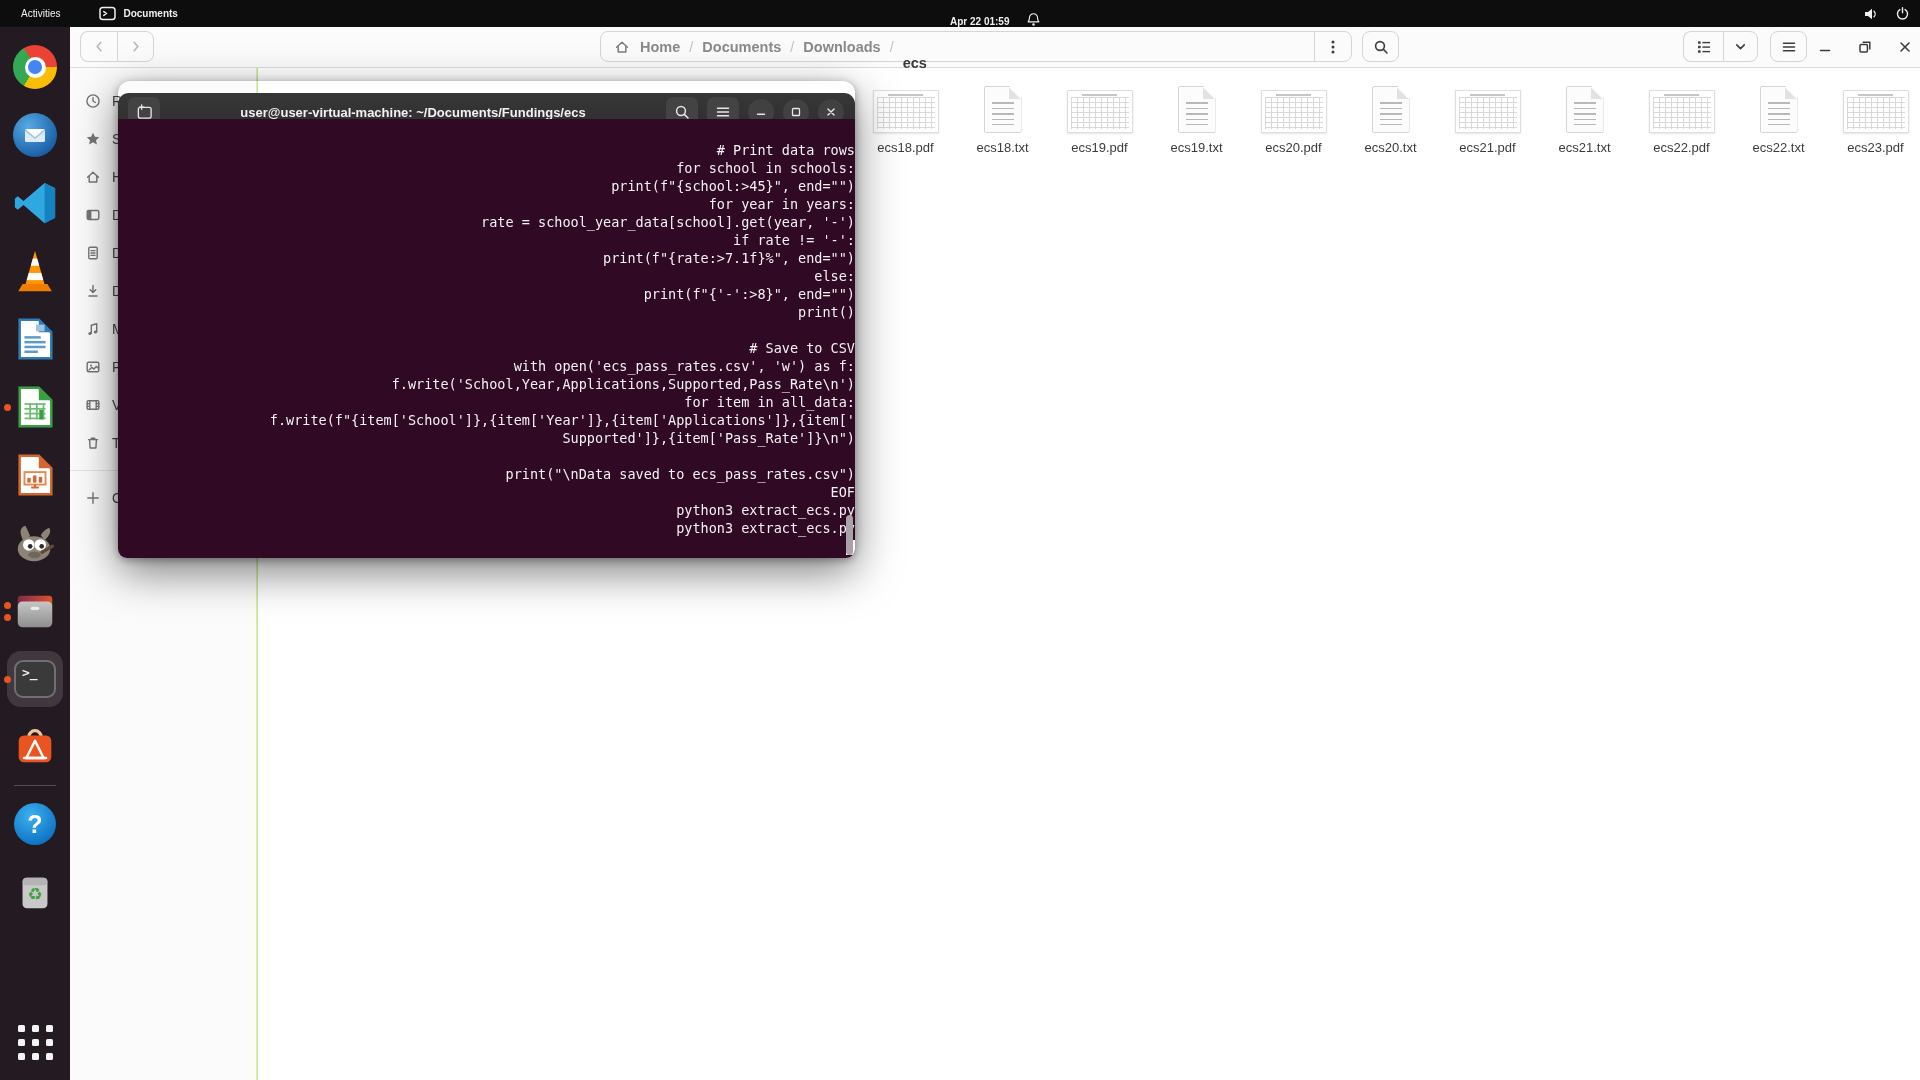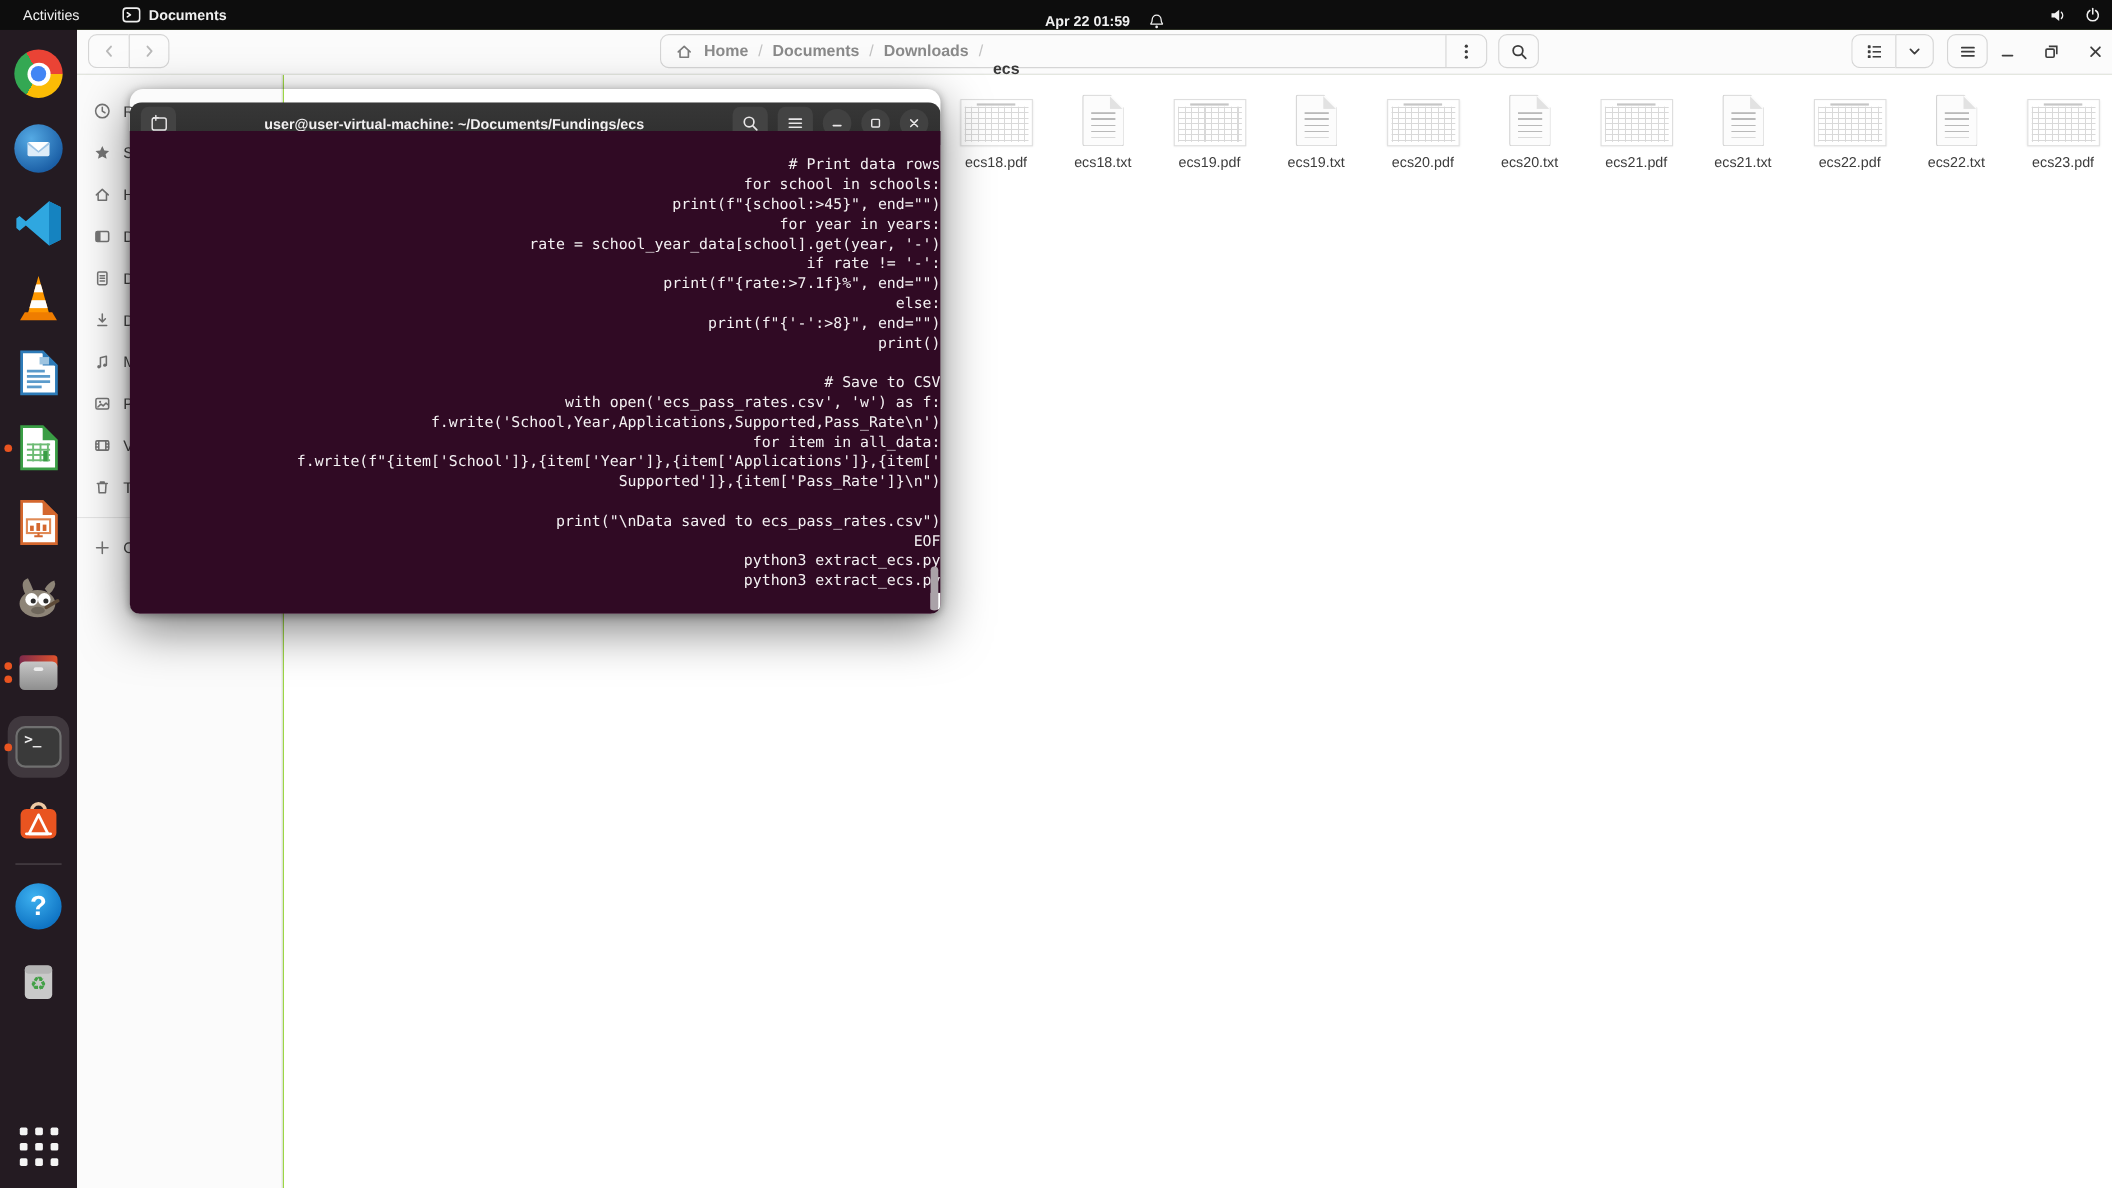--- a/index.html
+++ b/index.html
@@ -1,20 +1,20 @@
 <!DOCTYPE html>
 <html><head>
 <meta charset="utf-8">
 <style>
   html,body{margin:0;padding:0;width:1920px;height:1080px;overflow:hidden;
     background:#0e0e0e;font-family:"Liberation Sans",sans-serif;-webkit-font-smoothing:antialiased;}
   svg{display:block}
   
   .topbar{position:absolute;left:0;top:0;width:1920px;height:27px;background:#0d0d0d;color:#f0f0f0;
-    font-size:13px;z-index:300;}
+    font-size:10px;z-index:300;}
   .tb-left{position:absolute;left:0;top:0;height:27px;display:flex;align-items:center;}
   .tb-activities{padding:0 21px;height:27px;display:flex;align-items:center;cursor:pointer;}
   .tb-app{display:flex;align-items:center;gap:7px;margin-left:18px;font-weight:700;}
   .tb-center{position:absolute;left:950px;top:0;height:27px;display:flex;align-items:flex-end;gap:17px;font-weight:700;}
   .tb-right{position:absolute;right:10px;top:0;height:27px;display:flex;align-items:center;gap:16px;}
   
   .dock{position:absolute;left:0;top:27px;bottom:0;width:70px;background:#241b22;z-index:250;
     display:flex;flex-direction:column;align-items:center;padding-top:6px;box-sizing:border-box;}
   .dock-item{position:relative;width:70px;height:68px;display:flex;align-items:center;justify-content:center;flex:none;}
   .dock-item .active-bg{position:absolute;left:7px;top:6px;width:56px;height:56px;border-radius:14px;background:rgba(255,255,255,.13);}
@@ -32,21 +32,21 @@
     color:#efefef;font-family:"DejaVu Sans Mono",monospace;font-size:13px;font-weight:bold;padding:3px 0 0 6px;}
   .ic-term-app::before{content:">_";}
   .ic-help{width:42px;height:42px;border-radius:50%;background:radial-gradient(circle at 40% 30%,#3db1f0,#0f74c4 75%);
     color:#fff;font-size:25px;font-weight:bold;display:flex;align-items:center;justify-content:center;}
   .ic-trash{position:relative;}
   .ic-trash .recy{position:absolute;left:0;right:0;top:15px;text-align:center;color:#43a047;font-size:17px;}
   .showapps{position:relative;width:70px;height:60px;display:flex;align-items:center;justify-content:center;flex:none;margin-bottom:8px;}
   .showapps .grid9{display:grid;grid-template-columns:repeat(3,7px);grid-template-rows:repeat(3,7px);gap:7px;}
   .showapps .grid9 span{background:#f4f4f4;border-radius:1.5px;}
   
-  .files-window{position:absolute;left:70px;top:27px;right:0;bottom:0;background:#84cc16;z-index:10;padding-left:32px;}
+  .files-window{position:absolute;left:70px;top:27px;right:0;bottom:0;background:#bef264;z-index:10;padding-left:32px;}
   .fw-header{position:absolute;left:0;top:0;right:0;height:40px;background:#fbfbfb;border-bottom:1px solid #dcdcdc;}
   .btn{box-sizing:border-box;display:flex;align-items:center;justify-content:center;background:#fbfbfb;cursor:pointer;}
   .nav-group{position:absolute;left:10px;top:4px;height:31px;display:flex;}
   .nav-group .btn{width:37px;height:31px;border:1px solid #d5d5d5;}
   .nav-group .btn:first-child{border-radius:8px 0 0 8px;border-right:none;}
   .nav-group .btn:last-child{border-radius:0 8px 8px 0;}
   .path-pill{position:absolute;left:530px;top:4px;width:752px;height:31px;box-sizing:border-box;border:1px solid #d5d5d5;
     border-radius:8px;background:#fbfbfb;display:flex;align-items:center;}
   .path-pill .home-ic{margin:0 10px 0 13px;}
   .crumbs{display:flex;align-items:center;gap:9px;font-size:14.5px;font-weight:700;color:#8a8a8a;flex:1;}

